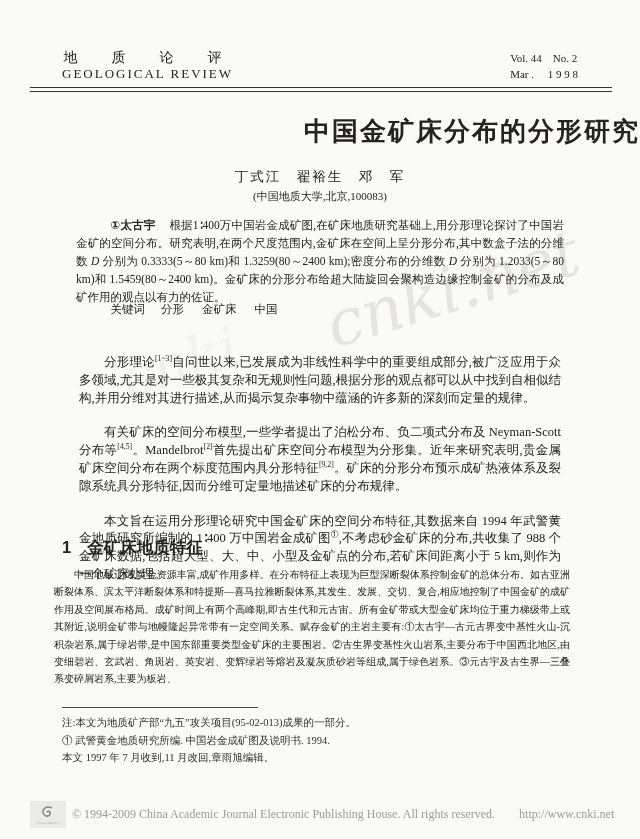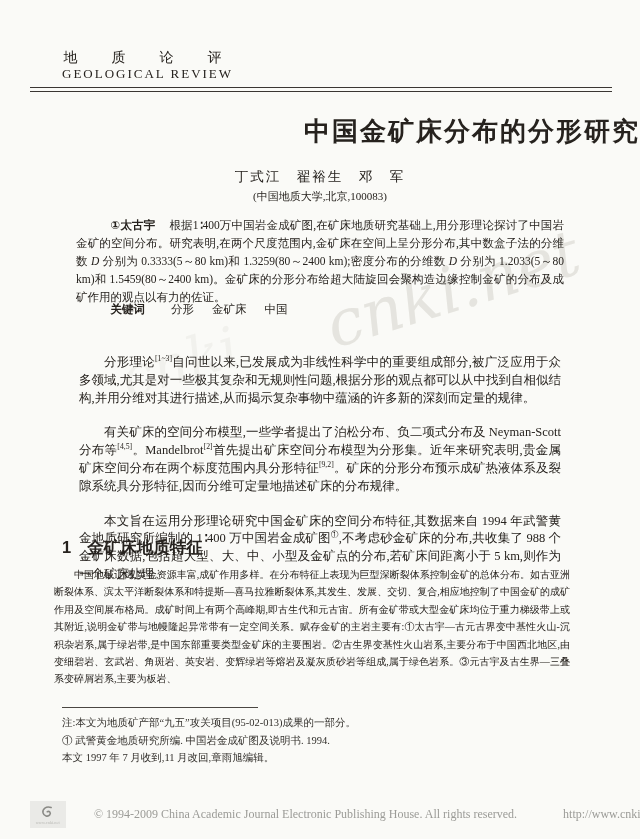--- a/index.html
+++ b/index.html
@@ -59,21 +59,21 @@
     position:absolute;left:76px;top:216px;width:488px;
     font-size:11.5px;line-height:18px;text-align:justify;
     text-indent:3em;
   }
   .abstract .lbl{font-family:"Liberation Sans","DejaVu Sans",sans-serif;font-weight:bold;padding-right:14px;}
   .abstract i{font-family:"Liberation Serif",serif;}
   .keywords{
     position:absolute;left:76px;top:301px;width:488px;
     font-size:11.5px;line-height:16px;
   }
-  .keywords .lbl{font-family:"Liberation Sans","DejaVu Sans",sans-serif;font-weight:bold;margin-left:3em;margin-right:26px;}
+  .keywords .lbl{font-family:"Liberation Sans","DejaVu Sans",sans-serif;font-weight:normal;margin-left:3em;margin-right:16px;}
   .keywords .kw{margin-right:18px;}
   
   .body-intro{
     position:absolute;left:62px;top:337px;width:516px;
     font-size:12.5px;line-height:17.8px;text-align:justify;
   }
   .body-intro p{margin:17px;text-indent:2em;}
   sup{font-size:.62em;line-height:0;vertical-align:super;}
   .sec-heading{
     position:absolute;left:62px;top:537px;width:516px;
@@ -89,21 +89,21 @@
   
   .fn-rule{position:absolute;left:62px;top:707px;width:196px;border-top:1.2px solid #4a4642;}
   .footnotes{
     position:absolute;left:62px;top:714px;width:516px;
     font-size:10.5px;line-height:17.5px;color:#33302c;
   }
   .footnotes div{white-space:nowrap;}
   
   .footer{
     position:absolute;left:30px;top:801px;width:560px;
-    display:flex;align-items:center;gap:28px;
+    display:flex;align-items:center;gap:6px;
     color:#9b9b97;font-size:12px;
   }
   .logo-box{
     width:36px;height:27px;background:#eaeae7;
     display:flex;flex-direction:column;align-items:center;justify-content:center;
     flex:0 0 auto;
   }
   .logo-box svg{display:block;}
   .logo-caption{font-size:6px;line-height:5px;color:#b9b9b5;transform:scale(.72);transform-origin:center;}
   .copyright{white-space:nowrap;}
@@ -116,20 +116,24 @@
 
   <div class="watermark wm-main">cnki.net</div>
   <div class="watermark wm-faint">cnki</div>
 
   <div class="content">
 
     <div class="jheader">
       <div class="jh-center">
         <div class="cn">地　质　论　评</div>
         <div class="en">GEOLOGICAL REVIEW</div>
+      </div>
+      <div class="jh-right">
+        <div>Vol. 44　No. 2</div>
+        <div>Mar .　 1 9 9 8</div>
       </div>
     </div>
     <div class="rule"></div>
 
     <h1 class="title" style="margin:0;">中国金矿床分布的分形研究</h1>
     <div class="authors">丁式江　翟裕生　邓　军</div>
     <div class="affiliation">(中国地质大学,北京,100083)</div>
 
     <div class="abstract">
       <span class="lbl">①太古宇</span><span>根据1∶400万中国岩金成矿图,在矿床地质研究基础上,用分形理论探讨了中国岩金矿的空间分布。研究表明,在两个尺度范围内,金矿床在空间上呈分形分布,其中数盒子法的分维数 </span><i>D</i><span> 分别为 0.3333(5～80 km)和 1.3259(80～2400 km);密度分布的分维数 </span><i>D</i><span> 分别为 1.2033(5～80 km)和 1.5459(80～2400 km)。金矿床的分形分布给超大陆旋回会聚构造边缘控制金矿的分布及成矿作用的观点以有力的佐证。</span>

